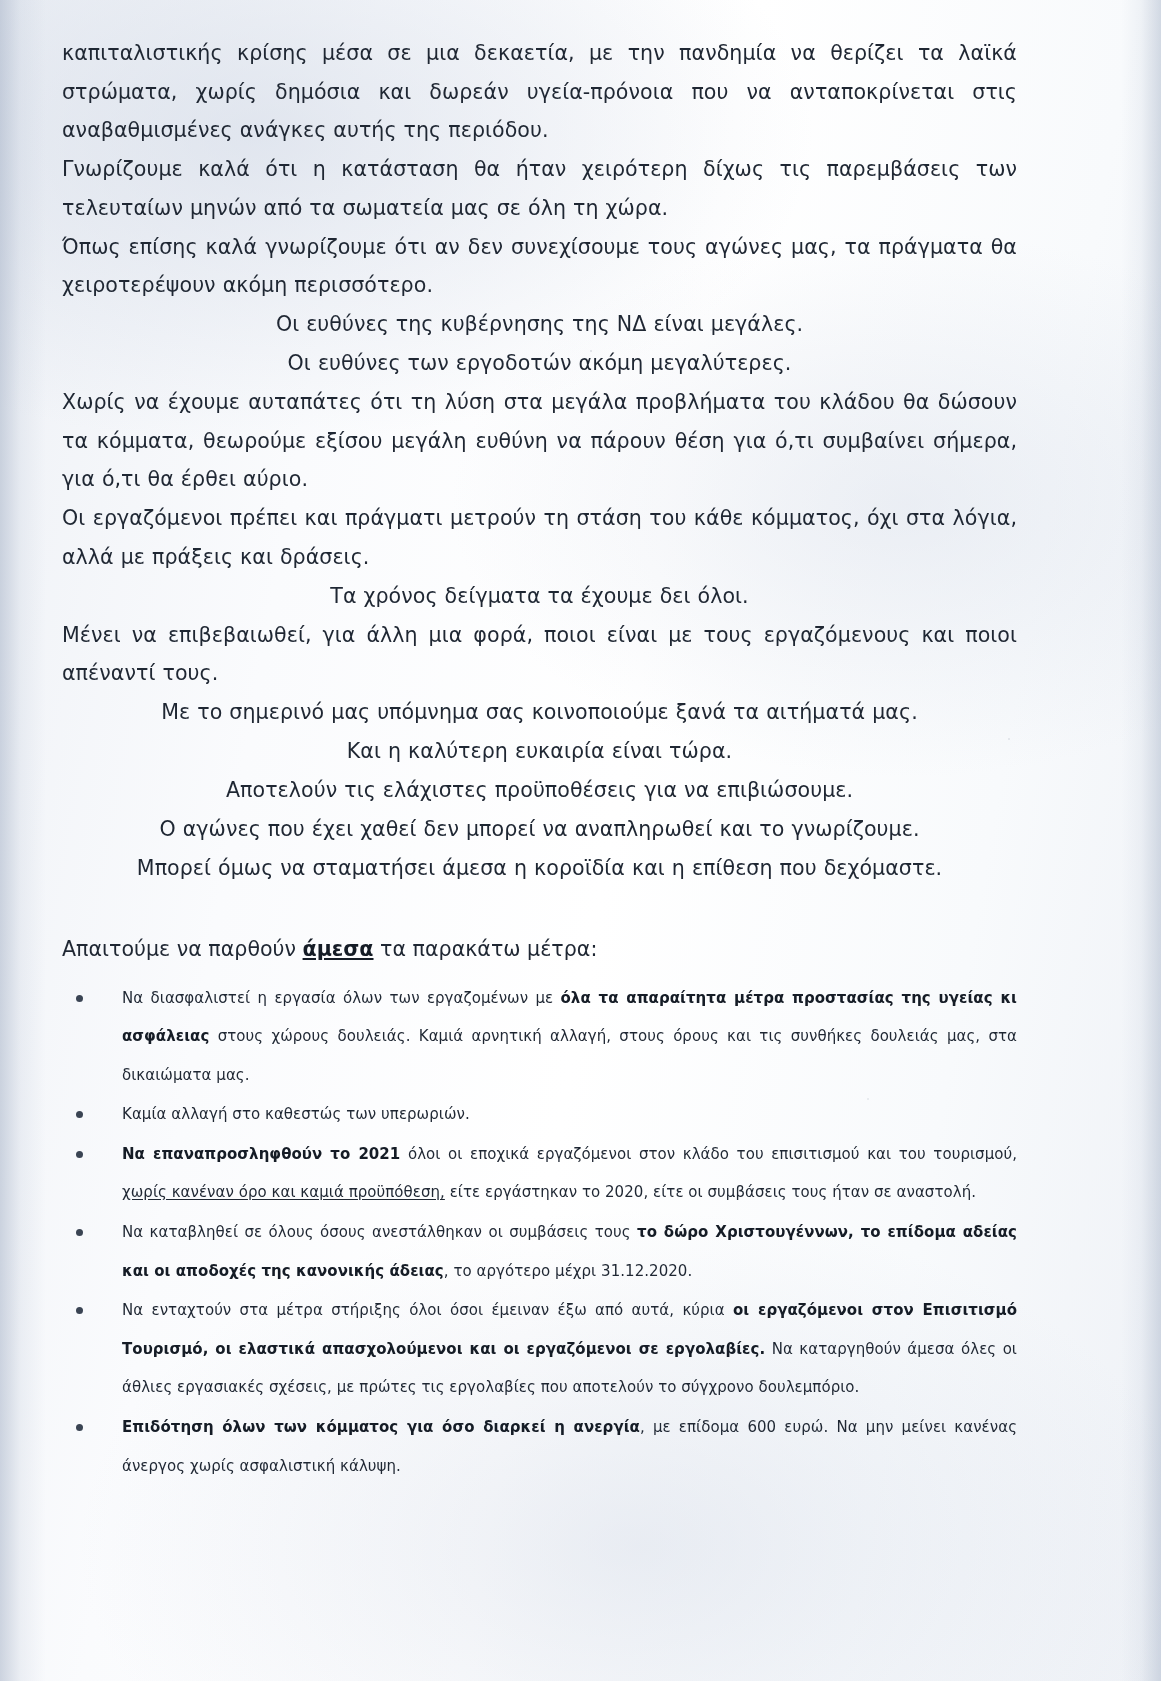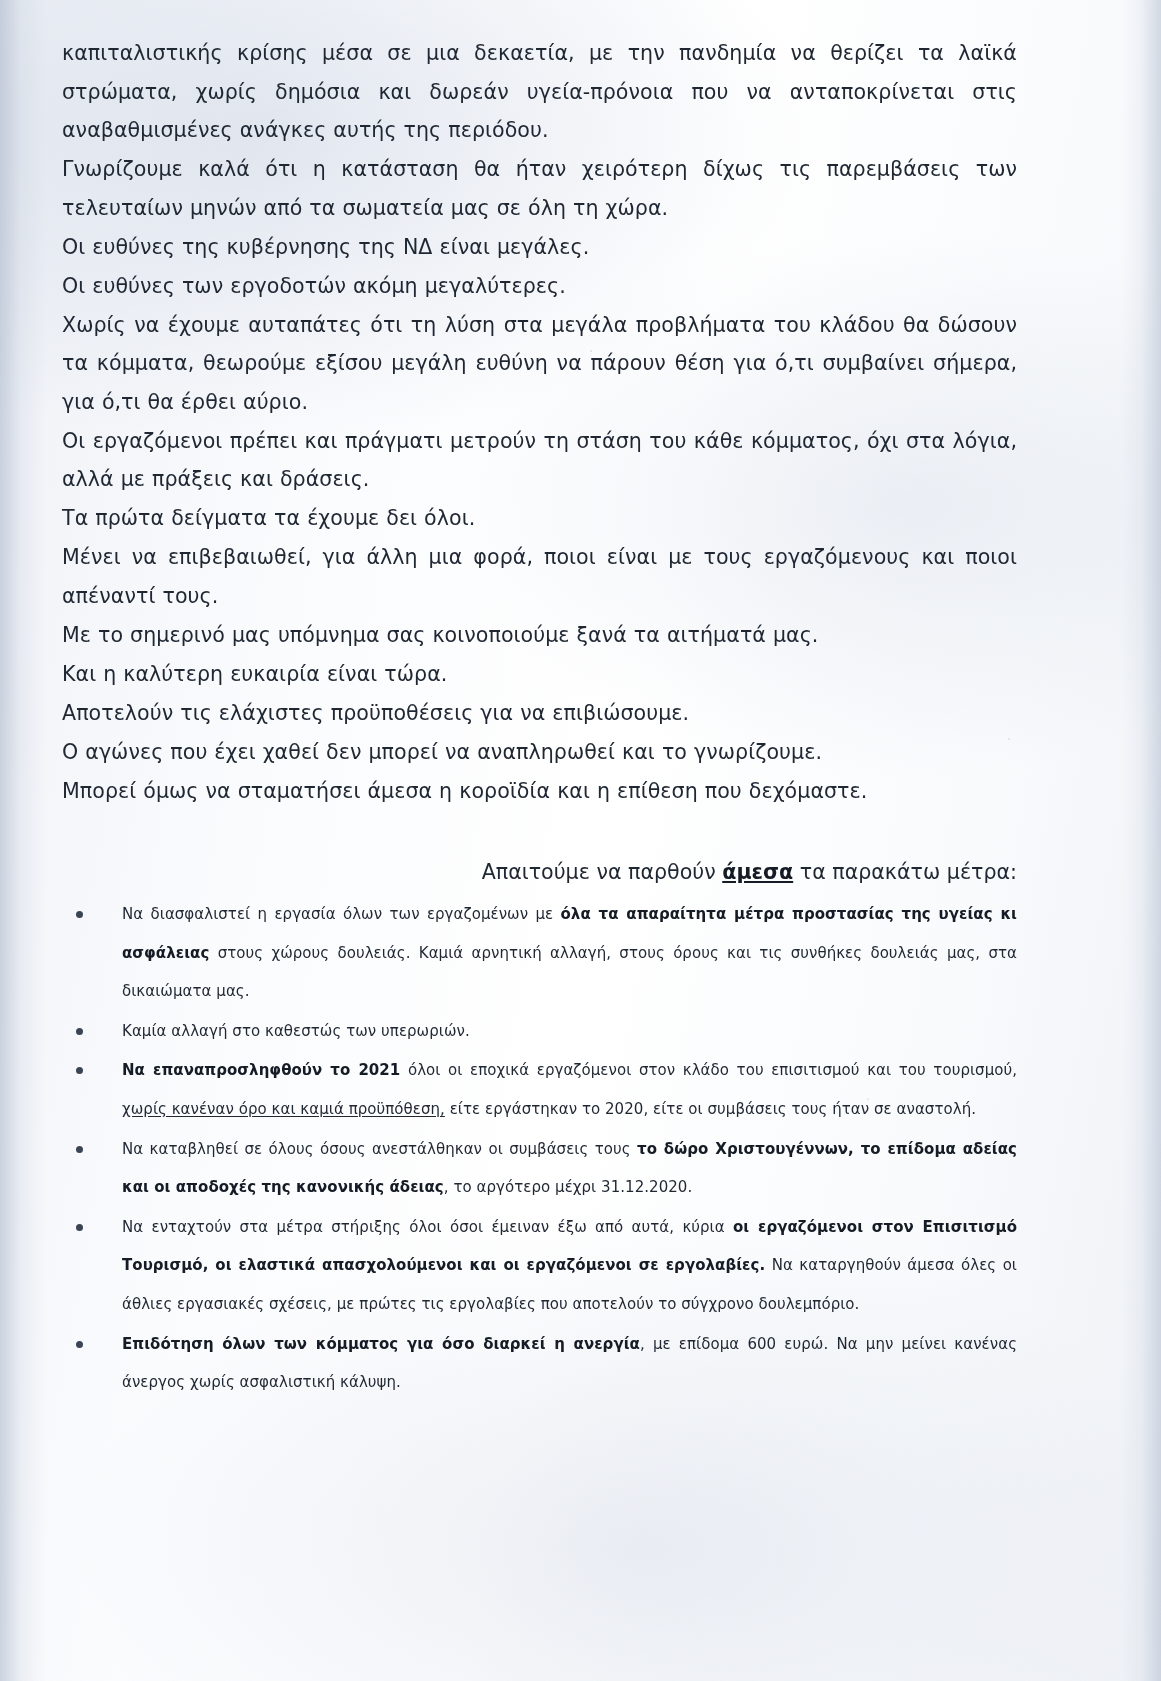--- a/index.html
+++ b/index.html
@@ -55,32 +55,32 @@
   p.para {
     margin: 0 0 0.5px 0;
     font-size: 20.6px;
     line-height: 38.5px;
     color: #1f2733;
     text-align: justify;
     text-justify: inter-word;
     letter-spacing: 0.05px;
     word-spacing: 0.4px;
   }
-  p.para.nojust { text-align: left; }
+  p.para.nojust { text-align: center; }
 
   .spacer-block {
     height: 42px;
   }
 
   .lead-in {
-    margin: 0 0 4px 0;
+    margin: 0 0 10px 0;
     font-size: 20.6px;
     line-height: 38.5px;
     color: #1f2733;
-    text-align: right;
+    text-align: left;
   }
 
   ul.demands {
     list-style: none;
     margin: 0;
     padding: 0;
   }
   ul.demands > li {
     position: relative;
     padding-left: 60px;
@@ -125,25 +125,26 @@
 </head>
 <body>
 
 <div class="page">
 
   <div class="content">
 
     <div id="body-paragraphs">
         <p class="para">καπιταλιστικής κρίσης μέσα σε μια δεκαετία, με την πανδημία να θερίζει τα λαϊκά στρώματα, χωρίς δημόσια και δωρεάν υγεία-πρόνοια που να ανταποκρίνεται στις αναβαθμισμένες ανάγκες αυτής της περιόδου.</p>
         <p class="para">Γνωρίζουμε καλά ότι η κατάσταση θα ήταν χειρότερη δίχως τις παρεμβάσεις των τελευταίων μηνών από τα σωματεία μας σε όλη τη χώρα.</p>
+        <p class="para">Όπως επίσης καλά γνωρίζουμε ότι αν δεν συνεχίσουμε τους αγώνες μας, τα πράγματα θα χειροτερέψουν ακόμη περισσότερο.</p>
         <p class="para nojust">Οι ευθύνες της κυβέρνησης της ΝΔ είναι μεγάλες.</p>
         <p class="para nojust">Οι ευθύνες των εργοδοτών ακόμη μεγαλύτερες.</p>
         <p class="para">Χωρίς να έχουμε αυταπάτες ότι τη λύση στα μεγάλα προβλήματα του κλάδου θα δώσουν τα κόμματα, θεωρούμε εξίσου μεγάλη ευθύνη να πάρουν θέση για ό,τι συμβαίνει σήμερα, για ό,τι θα έρθει αύριο.</p>
         <p class="para">Οι εργαζόμενοι πρέπει και πράγματι μετρούν τη στάση του κάθε κόμματος, όχι στα λόγια, αλλά με πράξεις και δράσεις.</p>
-        <p class="para nojust">Τα πρώτα δείγματα τα έχουμε δει όλοι.</p>
+        <p class="para nojust">Τα χρόνος δείγματα τα έχουμε δει όλοι.</p>
         <p class="para">Μένει να επιβεβαιωθεί, για άλλη μια φορά, ποιοι είναι με τους εργαζόμενους και ποιοι απέναντί τους.</p>
         <p class="para nojust">Με το σημερινό μας υπόμνημα σας κοινοποιούμε ξανά τα αιτήματά μας.</p>
         <p class="para nojust">Και η καλύτερη ευκαιρία είναι τώρα.</p>
         <p class="para nojust">Αποτελούν τις ελάχιστες προϋποθέσεις για να επιβιώσουμε.</p>
         <p class="para nojust">Ο αγώνες που έχει χαθεί δεν μπορεί να αναπληρωθεί και το γνωρίζουμε.</p>
         <p class="para nojust">Μπορεί όμως να σταματήσει άμεσα η κοροϊδία και η επίθεση που δεχόμαστε.</p>
       </div>
 
     <div class="spacer-block"></div>
 

